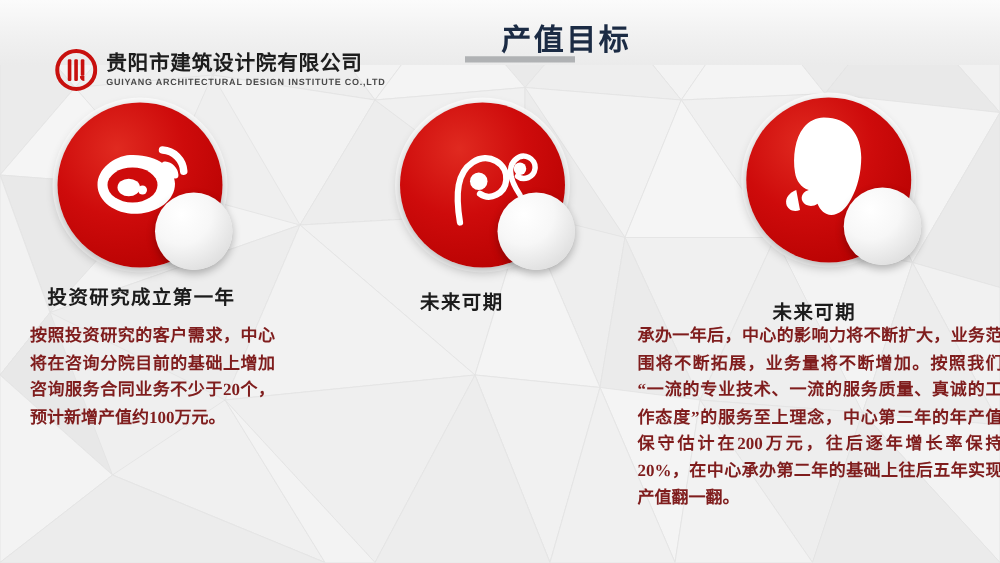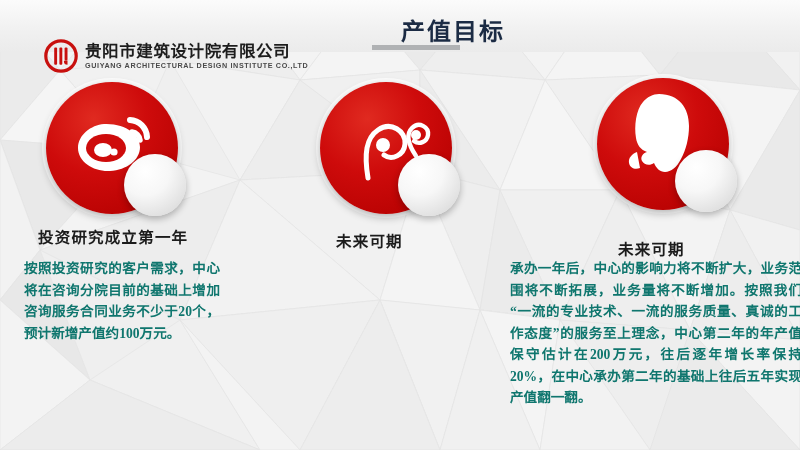--- a/index.html
+++ b/index.html
@@ -160,21 +160,21 @@
   .heading-2 { left: 100px; top: 229px; text-align: center; }
   .heading-3 { left: 66px;  top: 237px; }
 
   
   .col-body {
     position: absolute;
     font-family: "Liberation Serif", "DejaVu Serif", serif;
     font-weight: bold;
     font-size: 13.6px;
     line-height: 21.5px;
-    color: #0f766e;
+    color: #7f1d1d;
     text-align: justify;
     text-justify: inter-ideograph;
   }
   .body-1 { left: 24px;  top: 258px; width: 196px; }
   .body-2 { left: 238px; top: 258px; width: 292px; margin-left: 36px; }
 
 </style>
 </head>
 <body>
 

